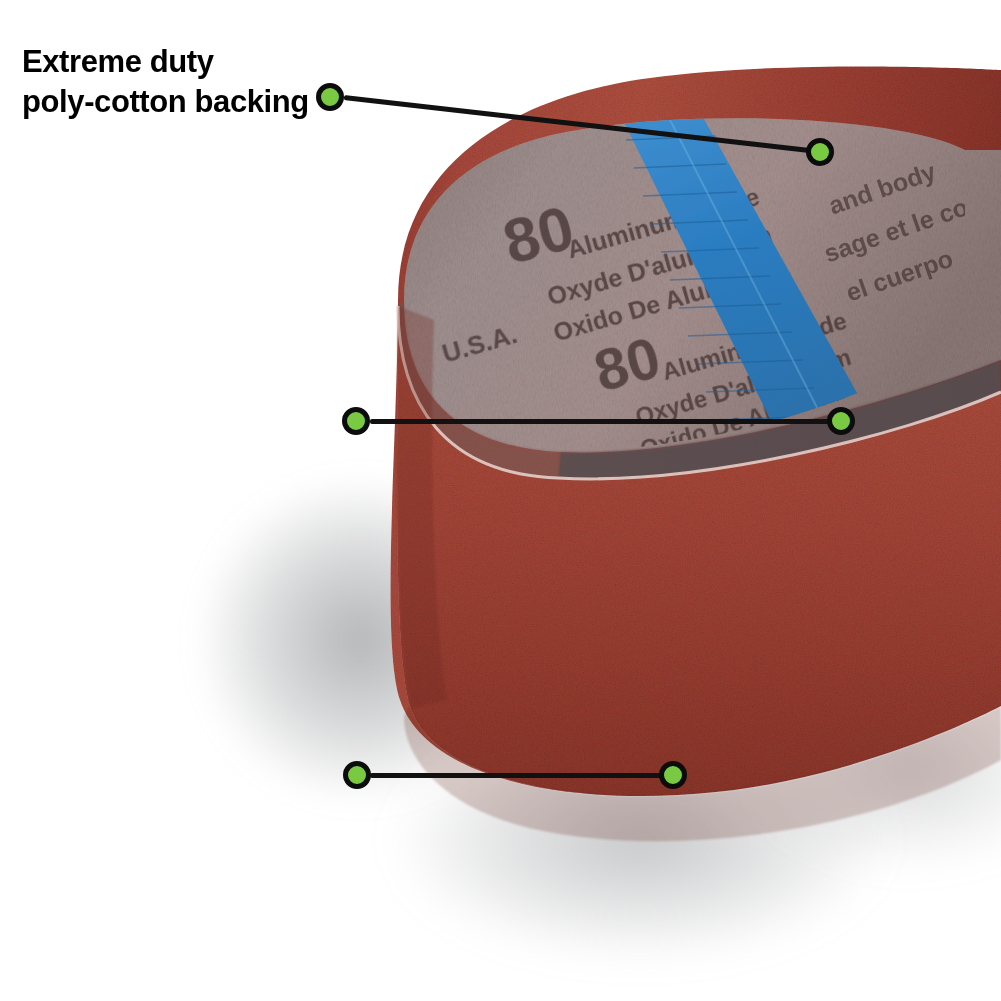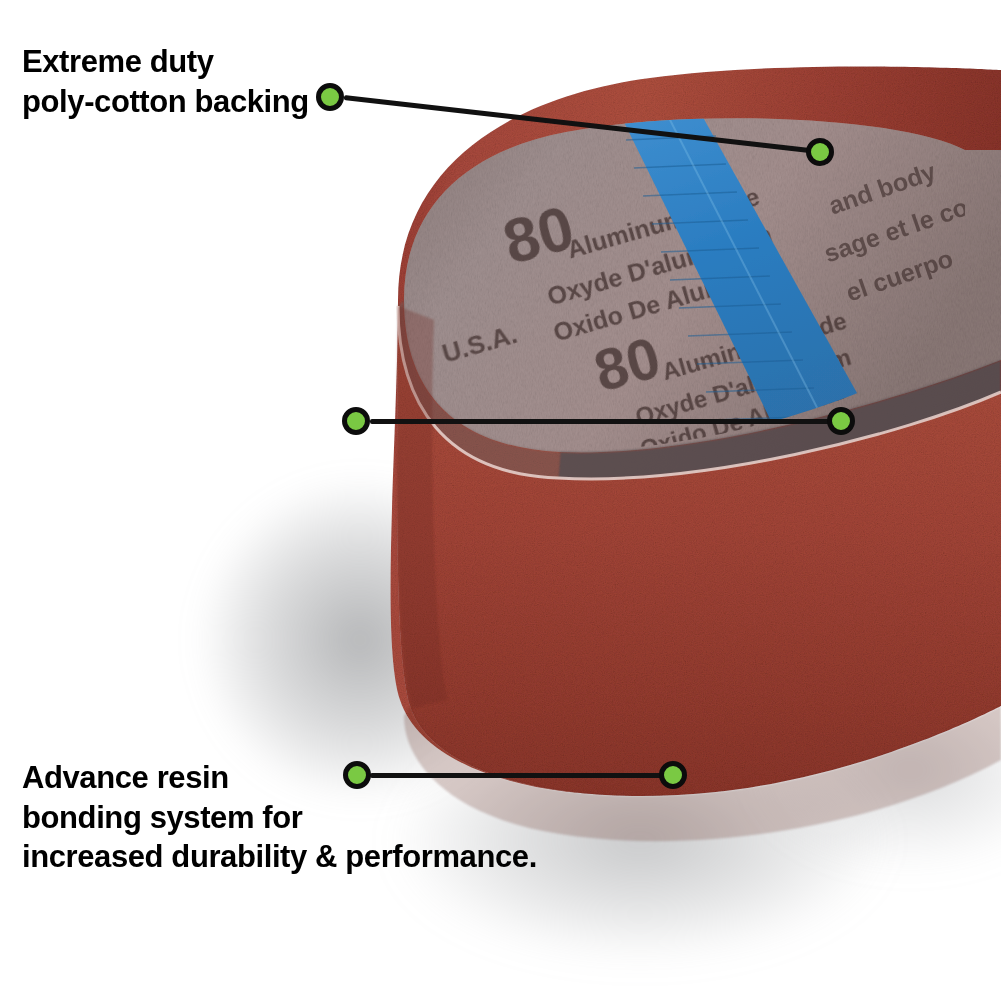--- a/index.html
+++ b/index.html
@@ -267,20 +267,17 @@
   <div class="callout-text" id="callout-text-1" style="left:22px; top:42px;">Extreme duty
 poly-cotton backing</div>
   <div class="leader leader-rot" style="left:344px; top:95px; width:486px; transform: rotate(6.5deg);"></div>
   <div class="dot" style="left:316px; top:83px;"></div>
   <div class="dot" style="left:806px; top:138px;"></div>
 
   <div class="leader" style="left:370px; top:419px; width:478px;"></div>
   <div class="dot" style="left:342px; top:407px;"></div>
   <div class="dot" style="left:827px; top:407px;"></div>
 
-  <div class="callout-text" id="callout-text-3" style="left:22px; top:758px;">Advance resin
-bonding system for
-increased durability &amp; performance.</div>
   <div class="leader" style="left:370px; top:773px; width:308px;"></div>
   <div class="dot" style="left:343px; top:761px;"></div>
   <div class="dot" style="left:659px; top:761px;"></div>
 
 </div>
 
 </body></html>

